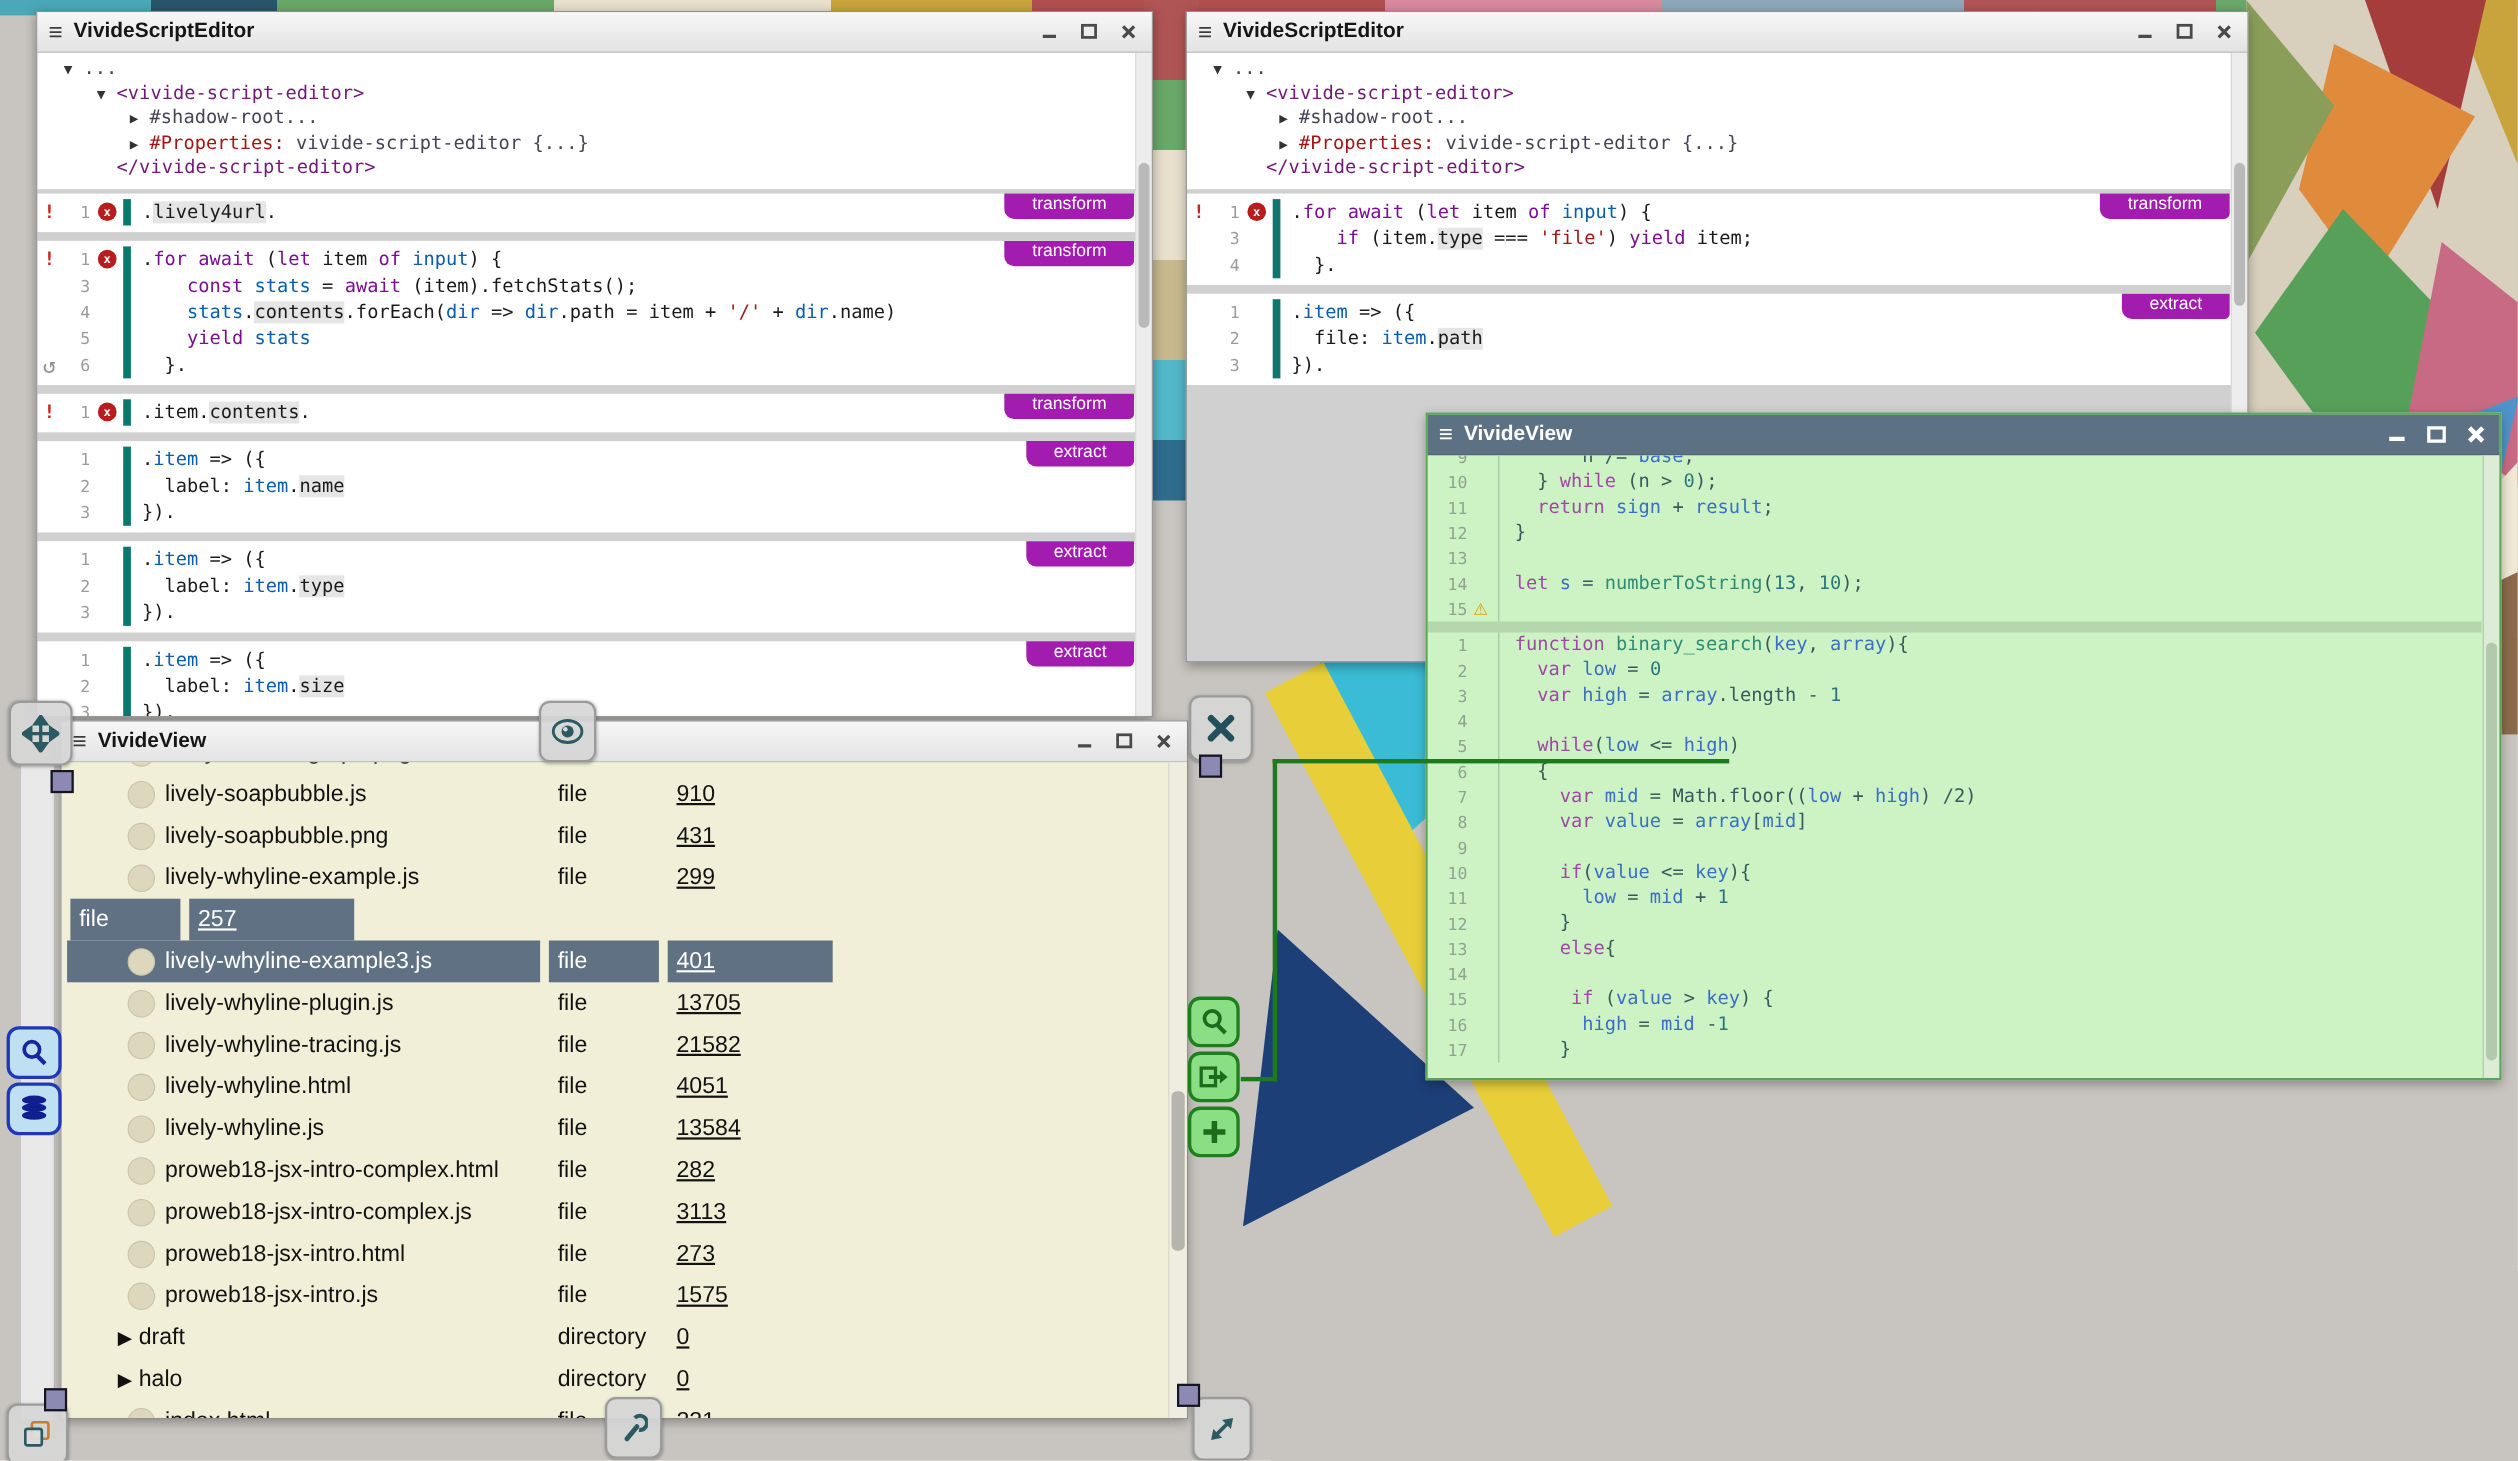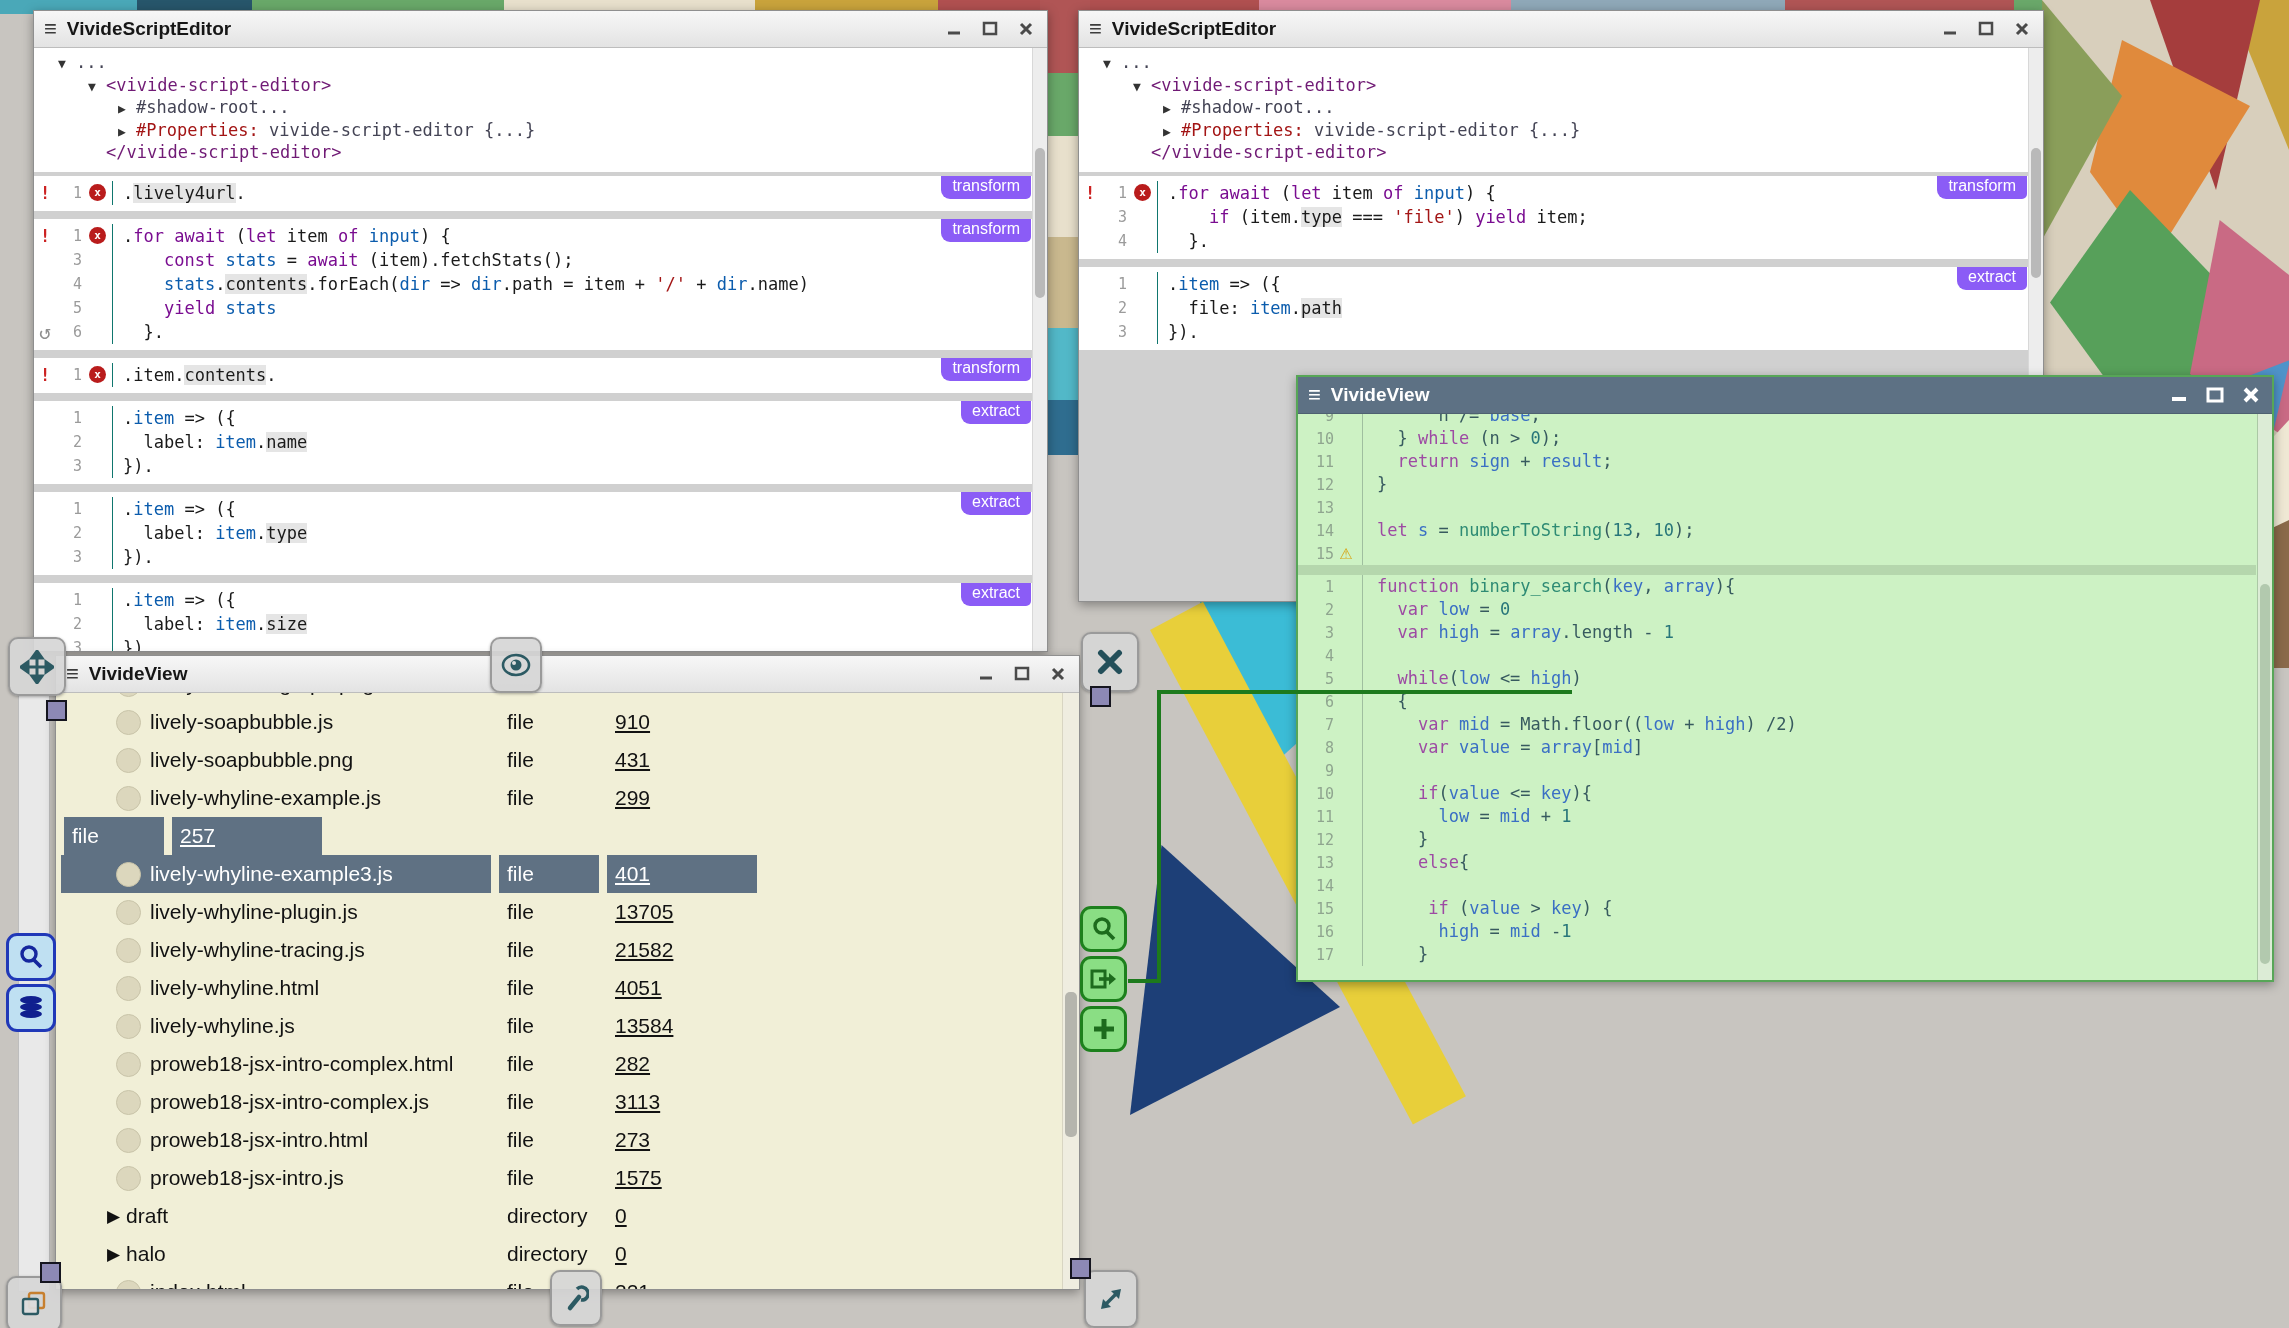--- a/index.html
+++ b/index.html
@@ -28,24 +28,24 @@
   .sec{display:flex;position:relative;background:#fff;padding:5px 0 6px;margin-bottom:8px;}
   .gut{width:78px;flex:none;}
   .gl{display:flex;height:24px;align-items:center;}
   .eslot{width:22px;text-align:center;color:#c22;font-weight:bold;font-size:17px;font-family:"DejaVu Sans Mono",monospace;}
   .eslot.undo{color:#8f8f8f;font-weight:normal;font-size:20px;}
   .lnum{width:26px;text-align:right;color:#9b9b9b;font-size:15px;font-family:"DejaVu Sans Mono",monospace;}
   .badge{width:17px;height:17px;margin-left:7px;border-radius:50%;background:#b91c1c;color:#fff;
          font-size:11px;font-weight:bold;display:flex;align-items:center;justify-content:center;
          font-family:"DejaVu Sans Mono",monospace;}
   .bspace{width:24px;}
-  .codecol{flex:1;border-left:1px solid #0f766e;padding:0 4px 0 10px;overflow:hidden;}
+  .codecol{flex:1;border-left:7px solid #0f766e;padding:0 4px 0 10px;overflow:hidden;}
   .cl{height:24px;line-height:24px;white-space:pre;font-size:17px;font-family:"DejaVu Sans Mono",monospace;}
-  .stag{position:absolute;top:0;right:2px;background:#8b5cf6;color:#fff;font-size:16px;
-        padding:1px 11px 4px;border-radius:0 0 5px 9px;z-index:3;}
+  .stag{position:absolute;top:0;right:2px;background:#a21caf;color:#fff;font-size:16px;
+        padding:1px 25px 4px;border-radius:0 0 5px 9px;z-index:3;}
   .vscroll{position:absolute;right:0;top:0;bottom:0;width:14px;background:#ededed;border-left:1px solid #d8d8d8;}
   .vthumb{position:absolute;left:2px;width:10px;border-radius:5px;background:#b9b9b9;}
   
   #w3{border:2px solid #57a657;background:#cdf2c4;}
   #w3 .titlebar{background:#5d7184;border-bottom:1px solid #4e6171;}
   #w3 .hamb{color:#fff;} #w3 .wtitle{color:#fff;}
   #w3 .body{background:#cdf2c4;}
   .gsec{display:flex;}
   .ggap{height:10px;background:rgba(70,95,70,.18);margin-right:16px;}
   .ggut{width:64px;flex:none;display:flex;flex-direction:column;}

